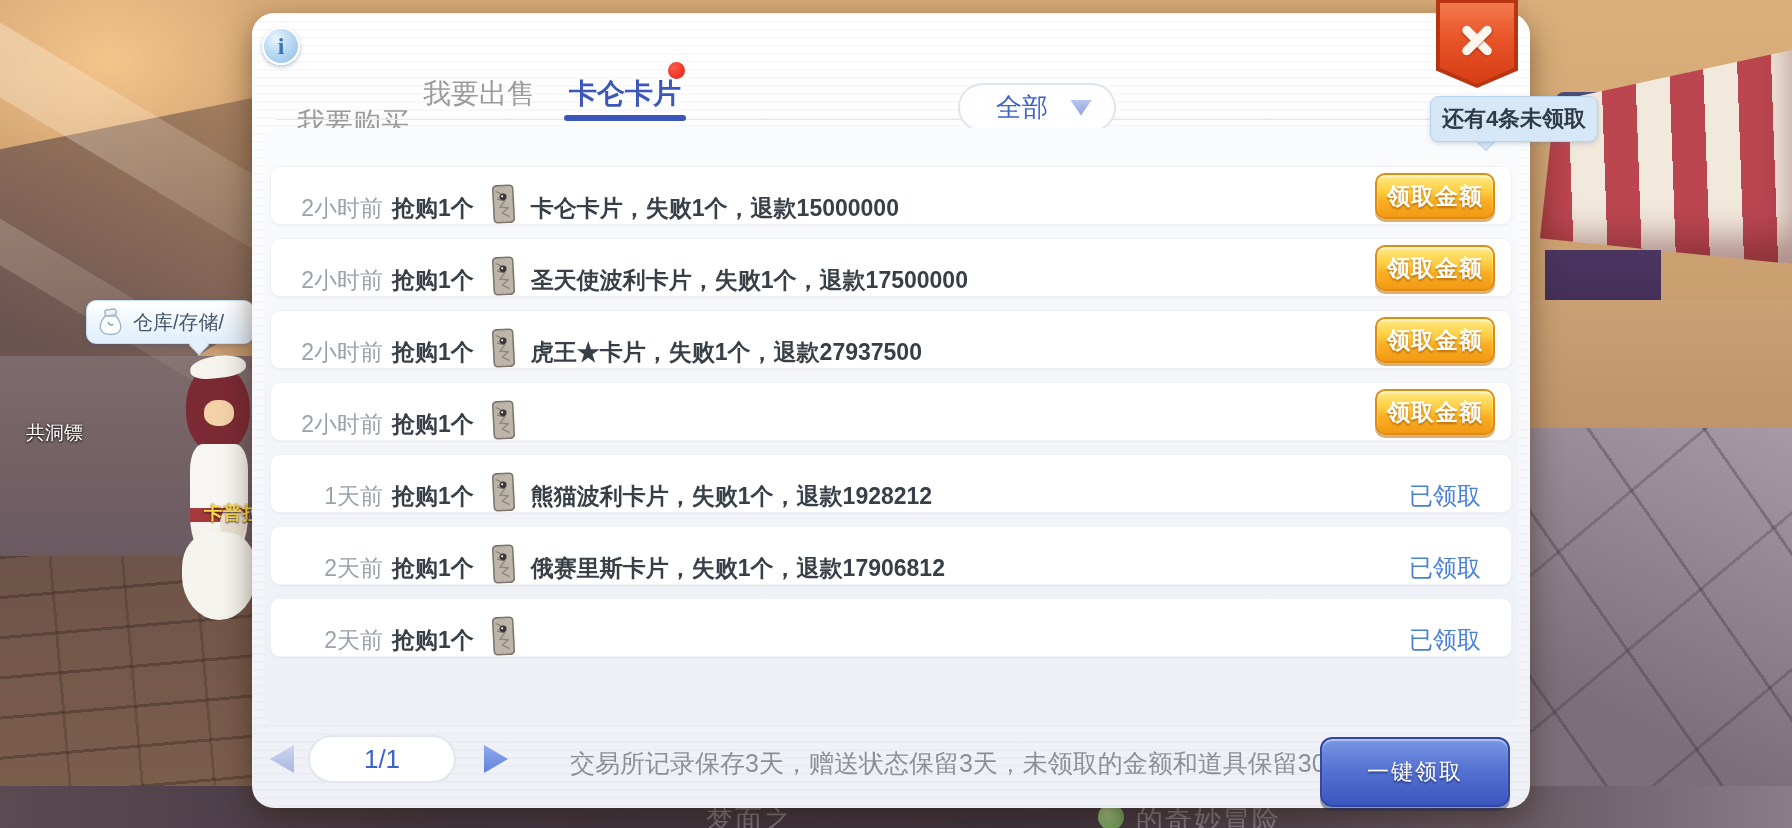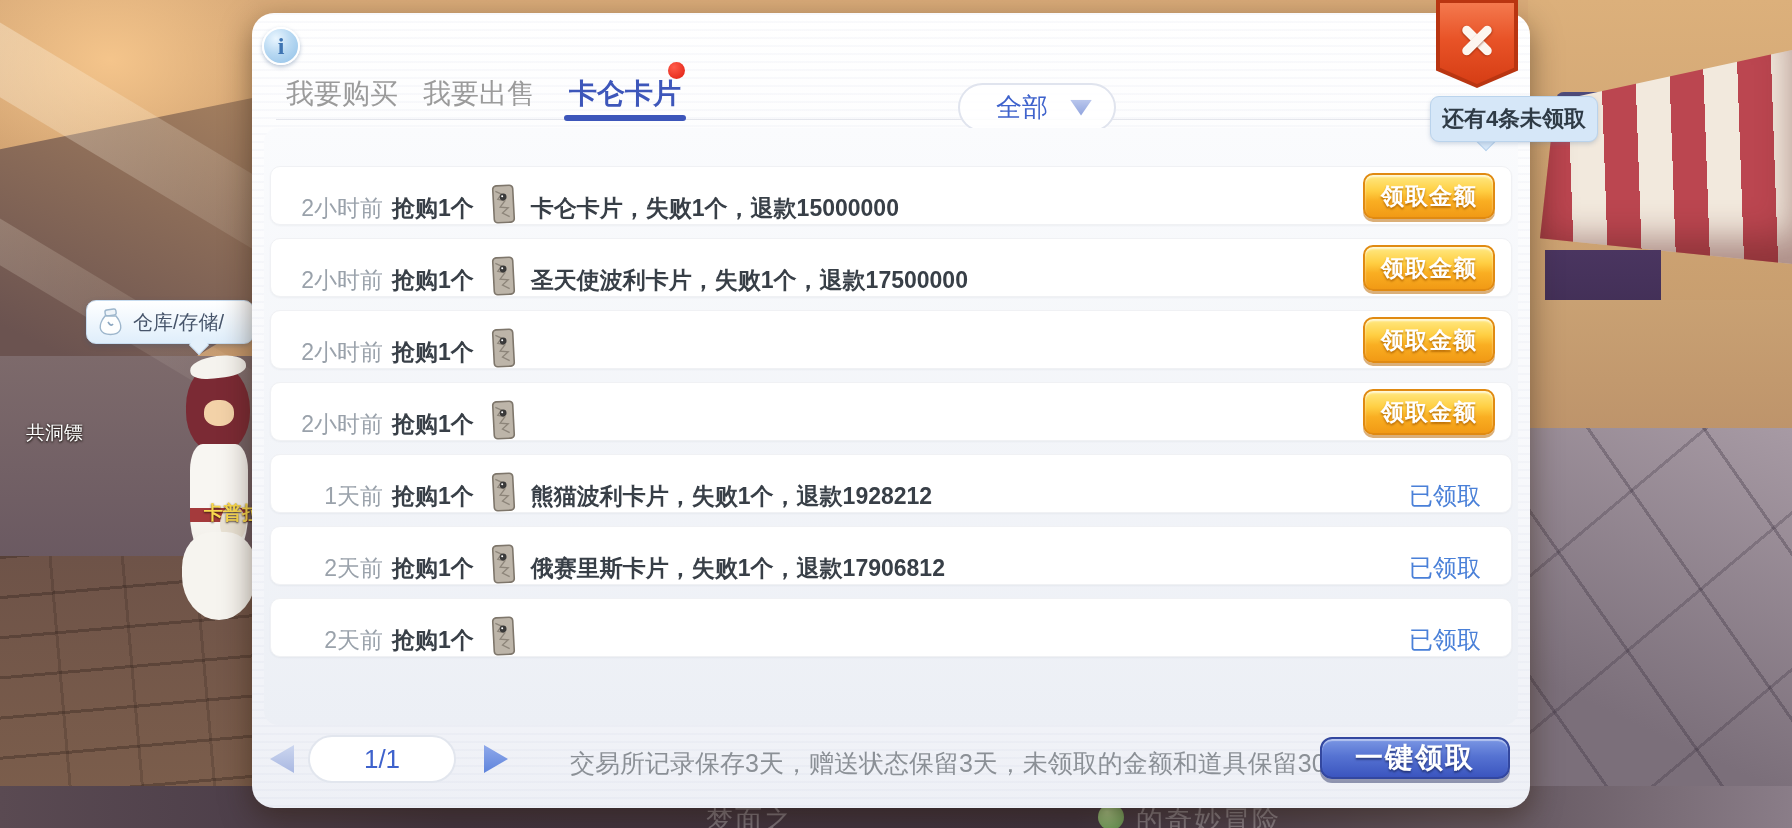--- a/index.html
+++ b/index.html
@@ -85,21 +85,21 @@
 
   .info-btn { left:10px; top:14px; width:38px; height:38px; border-radius:50%;
     background:radial-gradient(circle at 35% 28%, #eaf6ff 0%, #b9d9f2 45%, #8fc0e8 100%);
     border:2px solid #ffffff; box-shadow:0 2px 4px rgba(80,110,150,.4);
     color:#3e74b2; font-family:"Liberation Serif", serif; font-weight:bold; font-size:24px;
     display:flex; align-items:center; justify-content:center; cursor:pointer; }
   .dialog-title { left:0; right:0; top:16px; text-align:center; font-size:30px; color:#3e62cc; }
 
   .tab { top:64px; width:130px; height:34px; line-height:34px; text-align:center;
     font-size:28px; color:#9b9b9b; cursor:pointer; }
-  .tab-1 { left:25px; } .tab-2 { left:162px; }
+  .tab-1 { left:36px;margin-top:29px; } .tab-2 { left:162px; }
   .tab-3 { left:308px; color:#3d56ba; font-weight:bold; }
   .notif-dot { left:416px; top:49px; width:17px; height:17px; border-radius:50%;
     background:radial-gradient(circle at 35% 30%, #ff5b4a, #df1d10); }
   .tabs-separator { left:24px; top:106px; width:1254px; height:1px; background:#e4e6ec; }
   .tab-underline { left:312px; top:102px; width:122px; height:6px; border-radius:3px; background:#3d56ba; }
 
   .filter-dd { left:706px; top:70px; width:158px; height:49px; border-radius:26px;
     background:rgba(255,255,255,.85); border:2px solid #e0e4ee;
     display:flex; align-items:center; cursor:pointer; }
   .filter-value { margin-left:36px; font-size:26px; color:#3e62cc; }
@@ -111,44 +111,44 @@
   .record-list { left:12px; top:115px; width:1254px; height:597px; border-radius:14px;
     background:linear-gradient(180deg,#fafbfd 0%,#eceff5 100%);
     padding:38px 4px 0 4px; overflow:hidden; }
   .record-row { position:relative; height:59px; margin:0 2px 13px 2px; border-radius:10px;
     background:#ffffff; border:1px solid #f0f1f4; box-shadow:0 1px 2px rgba(40,50,80,.05);
     display:flex; align-items:flex-end; padding-left:24px; }
   .rec-time { width:88px; text-align:right; font-size:23px; color:#9aa2ab; flex:0 0 auto; }
   .rec-action { margin-left:9px; font-size:23px; color:#383f47; font-weight:600; flex:0 0 auto; }
   .rec-card { margin:0 16px 0 18px; width:23px; height:40px; flex:0 0 auto; transform:rotate(-3deg); }
   .rec-desc { font-size:23px; color:#383f47; font-weight:600; white-space:nowrap; }
-  .claim-btn { position:absolute; right:16px; top:6px; width:132px; height:46px; border-radius:10px;
+  .claim-btn { position:absolute; right:16px; top:6px; width:120px; height:46px; border-radius:10px;
     background:linear-gradient(180deg,#ffe983 0%,#ffcf43 38%,#f9ae22 62%,#f19a15 100%);
     border:2px solid #e08a12;
     box-shadow:0 3px 0 rgba(190,110,10,.55), inset 0 2px 2px rgba(255,255,255,.7);
     color:#fff; font-size:23px; font-weight:bold; letter-spacing:1px;
     text-shadow:0 2px 2px rgba(170,95,0,.75); cursor:pointer; }
   .claimed-label { position:absolute; right:30px; font-size:24px; color:#4a80d8; }
 
   
   .page-prev { left:18px; top:732px; width:24px; height:28px;
     background:linear-gradient(180deg,#ccd6ef,#a9b8e2); clip-path:polygon(100% 0,100% 100%,0 50%);
     cursor:pointer; }
   .page-pill { left:56px; top:722px; width:148px; height:48px; border-radius:24px;
     background:#fff; border:2px solid #e2e6ee; display:flex; align-items:center; justify-content:center;
     font-size:26px; color:#3e62cc; }
   .page-next { left:232px; top:732px; width:24px; height:28px;
     background:linear-gradient(180deg,#8fa9ea,#5f84dc); clip-path:polygon(0 0,0 100%,100% 50%);
     cursor:pointer; }
   .footer-notice { left:318px; top:734px; width:746px; font-size:25px; color:#8b9096; white-space:nowrap; }
-  .claim-all-btn { left:1068px; top:724px; width:190px; height:42px; border-radius:12px;
+  .claim-all-btn { left:1068px; top:724px; width:190px; height:70px; border-radius:12px;
     background:linear-gradient(180deg,#7b97e4 0%,#5673d2 45%,#3b55bf 100%);
     border:2px solid #33479f;
     box-shadow:0 4px 0 rgba(30,40,90,.45), inset 0 2px 1px rgba(255,255,255,.45);
-    color:#fff; font-size:28px; font-weight:bold; letter-spacing:2px;
+    color:#fff; font-size:22px; font-weight:normal; letter-spacing:2px;
     text-shadow:0 2px 2px rgba(20,30,80,.6); cursor:pointer; }
 
   
   .close-ribbon { left:1436px; top:0; width:82px; height:88px; z-index:30; cursor:pointer;
     background:#b93511; clip-path:polygon(0 0,100% 0,100% 80%,50% 100%,0 80%);
     filter:drop-shadow(0 3px 4px rgba(60,20,5,.5)); }
   .close-ribbon-inner { position:absolute; inset:3px 4px 4px 4px;
     background:linear-gradient(180deg,#f4794e 0%,#e85327 45%,#d63d15 100%);
     clip-path:polygon(0 0,100% 0,100% 80%,50% 100%,0 80%); }
   .close-x { position:absolute; left:50%; top:40px; width:0; height:0; }
@@ -253,20 +253,21 @@
 
   <div class="record-row">
     <span class="rec-time">2小时前</span>
     <span class="rec-action">抢购1个</span>
     <svg class="rec-card" viewBox="0 0 23 40">
       <rect x="1.5" y="1.5" width="20" height="37" rx="3.5" fill="#bdb5a9" stroke="#7e766b" stroke-width="1.6"></rect>
       <path d="M4 7 l6 3 -4 5 7 2 -5 6 8 1 -6 5 7 4" stroke="#8d857a" stroke-width="1.3" fill="none"></path>
       <circle cx="11.5" cy="13" r="3.4" fill="#3a3a3a"></circle>
       <circle cx="10.6" cy="12.2" r="1" fill="#ffffff"></circle>
     </svg>
+    <span class="rec-desc">虎王★卡片，失败1个，退款27937500</span>
     <button class="claim-btn">领取金额</button>
 
   </div>
 
   <div class="record-row">
     <span class="rec-time">2小时前</span>
     <span class="rec-action">抢购1个</span>
     <svg class="rec-card" viewBox="0 0 23 40">
       <rect x="1.5" y="1.5" width="20" height="37" rx="3.5" fill="#bdb5a9" stroke="#7e766b" stroke-width="1.6"></rect>
       <path d="M4 7 l6 3 -4 5 7 2 -5 6 8 1 -6 5 7 4" stroke="#8d857a" stroke-width="1.3" fill="none"></path>

